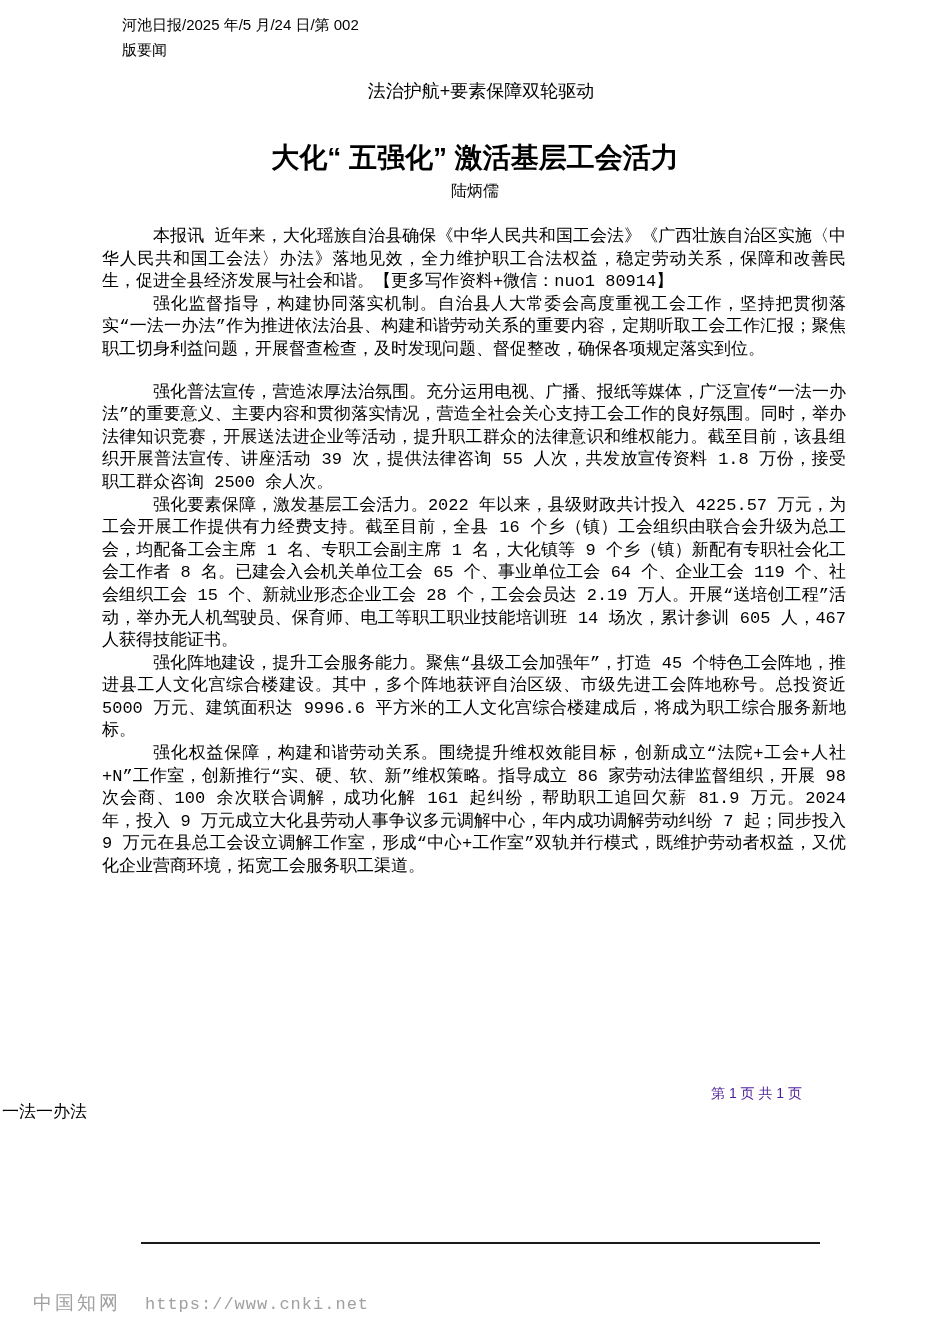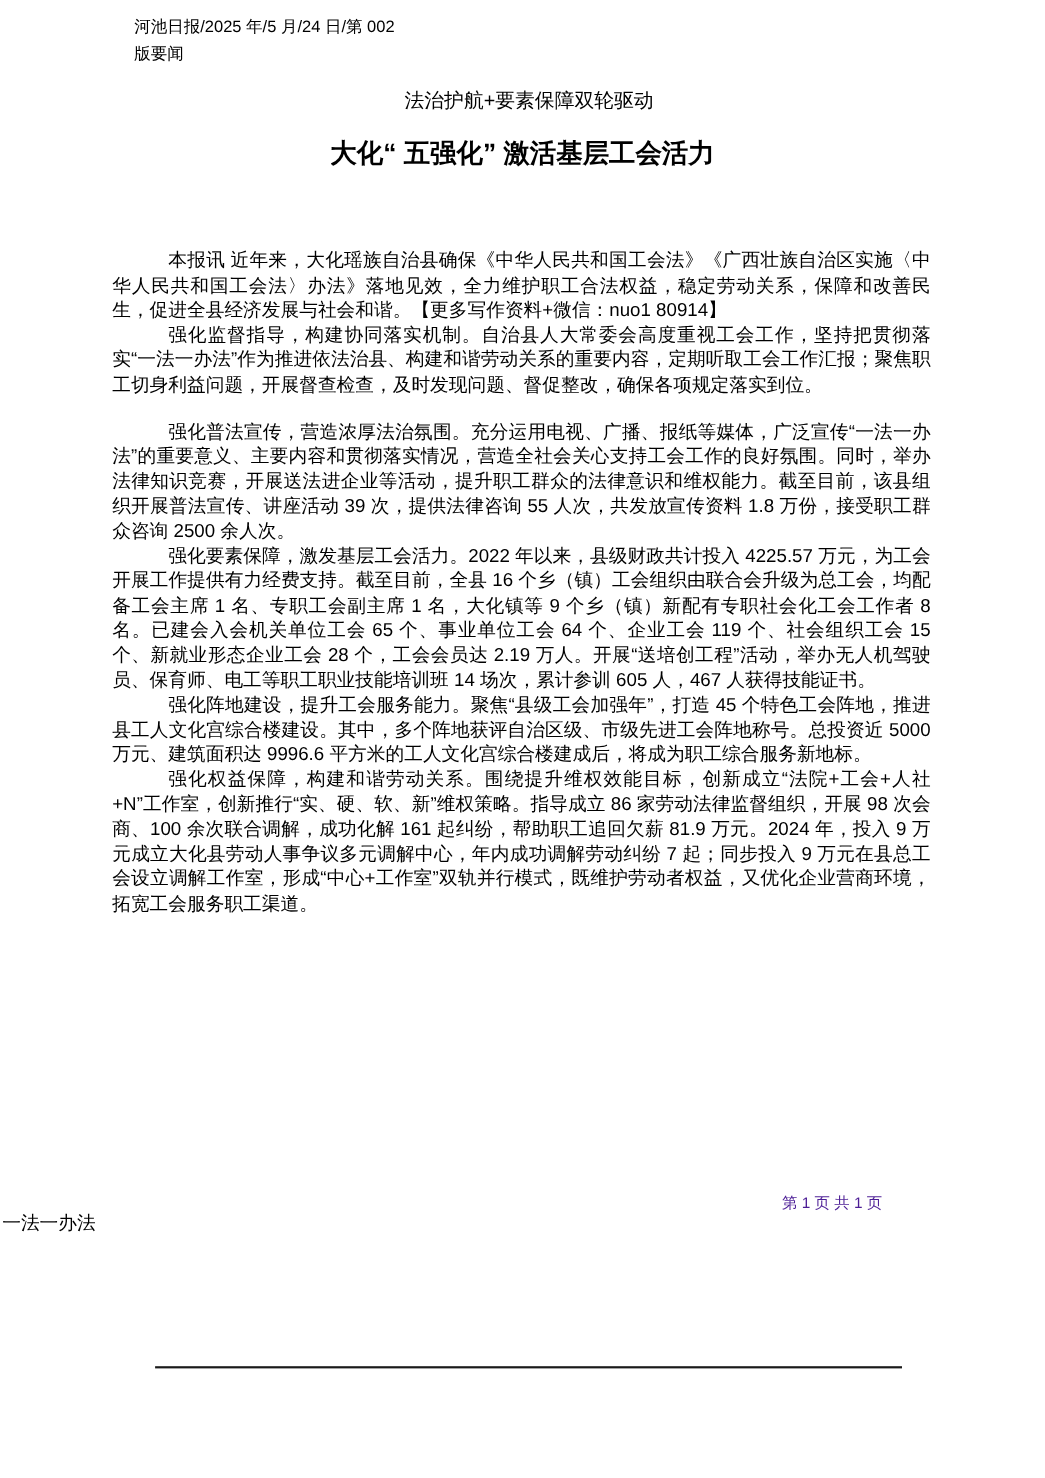--- a/index.html
+++ b/index.html
@@ -31,23 +31,23 @@
     top: 79px;
     text-align: center;
     font-size: 18px;
     color: #000000;
   }
   .title {
     position: absolute;
     left: 0;
     right: 0;
     top: 123px;
-    margin: 0;
+    margin: 16px;
     text-align: center;
-    font-size: 24px;
+    font-size: 28px;
     font-weight: bold;
     color: #000000;
   }
   .author {
     position: absolute;
     left: 0;
     right: 0;
     top: 181px;
     text-align: center;
     font-size: 16px;
@@ -59,20 +59,21 @@
     top: 226px;
     width: 744px;
     font-size: 17px;
     line-height: 22.6px;
     text-align: justify;
     color: #000000;
   }
   .article-body p {
     margin: 0;
     text-indent: 51px;
+    font-family: Liberation Mono, monospace;
   }
   .article-body p.gap-above {
     margin-top: 20px;
   }
   .page-number {
     position: absolute;
     left: 711px;
     top: 1085px;
     font-size: 14px;
     color: #4c1d95;
@@ -119,30 +120,34 @@
 
   <header class="doc-header">
     <div>河池日报/2025 年/5 月/24 日/第 002</div>
     <div>版要闻</div>
   </header>
 
   <div class="subtitle">法治护航+要素保障双轮驱动</div>
 
   <h1 class="title">大化“ 五强化” 激活基层工会活力</h1>
 
+  <div class="author">陆炳儒</div>
 
   <main class="article-body">
     <p>本报讯 近年来，大化瑶族自治县确保《中华人民共和国工会法》《广西壮族自治区实施〈中华人民共和国工会法〉办法》落地见效，全力维护职工合法权益，稳定劳动关系，保障和改善民生，促进全县经济发展与社会和谐。【更多写作资料+微信：nuo1 80914】</p>
     <p>强化监督指导，构建协同落实机制。自治县人大常委会高度重视工会工作，坚持把贯彻落实“一法一办法”作为推进依法治县、构建和谐劳动关系的重要内容，定期听取工会工作汇报；聚焦职工切身利益问题，开展督查检查，及时发现问题、督促整改，确保各项规定落实到位。</p>
     <p class="gap-above">强化普法宣传，营造浓厚法治氛围。充分运用电视、广播、报纸等媒体，广泛宣传“一法一办法”的重要意义、主要内容和贯彻落实情况，营造全社会关心支持工会工作的良好氛围。同时，举办法律知识竞赛，开展送法进企业等活动，提升职工群众的法律意识和维权能力。截至目前，该县组织开展普法宣传、讲座活动 39 次，提供法律咨询 55 人次，共发放宣传资料 1.8 万份，接受职工群众咨询 2500 余人次。</p>
     <p>强化要素保障，激发基层工会活力。2022 年以来，县级财政共计投入 4225.57 万元，为工会开展工作提供有力经费支持。截至目前，全县 16 个乡（镇）工会组织由联合会升级为总工会，均配备工会主席 1 名、专职工会副主席 1 名，大化镇等 9 个乡（镇）新配有专职社会化工会工作者 8 名。已建会入会机关单位工会 65 个、事业单位工会 64 个、企业工会 119 个、社会组织工会 15 个、新就业形态企业工会 28 个，工会会员达 2.19 万人。开展“送培创工程”活动，举办无人机驾驶员、保育师、电工等职工职业技能培训班 14 场次，累计参训 605 人，467 人获得技能证书。</p>
     <p>强化阵地建设，提升工会服务能力。聚焦“县级工会加强年”，打造 45 个特色工会阵地，推进县工人文化宫综合楼建设。其中，多个阵地获评自治区级、市级先进工会阵地称号。总投资近 5000 万元、建筑面积达 9996.6 平方米的工人文化宫综合楼建成后，将成为职工综合服务新地标。</p>
     <p>强化权益保障，构建和谐劳动关系。围绕提升维权效能目标，创新成立“法院+工会+人社+N”工作室，创新推行“实、硬、软、新”维权策略。指导成立 86 家劳动法律监督组织，开展 98 次会商、100 余次联合调解，成功化解 161 起纠纷，帮助职工追回欠薪 81.9 万元。2024 年，投入 9 万元成立大化县劳动人事争议多元调解中心，年内成功调解劳动纠纷 7 起；同步投入 9 万元在县总工会设立调解工作室，形成“中心+工作室”双轨并行模式，既维护劳动者权益，又优化企业营商环境，拓宽工会服务职工渠道。</p>
   </main>
 
   <div class="page-number">第 1 页 共 1 页</div>
 
   <div class="library-mark">一法一办法</div>
 
   <hr class="divider" style="border-top-color: rgb(26, 26, 26);">
 
+  <div class="cnki-watermark" style="color: rgb(160, 160, 160);">
+    <span class="cnki-brand">中国知网</span><span class="cnki-url">https://www.cnki.net</span>
+  </div>
 
 </div>
 
 </body></html>

